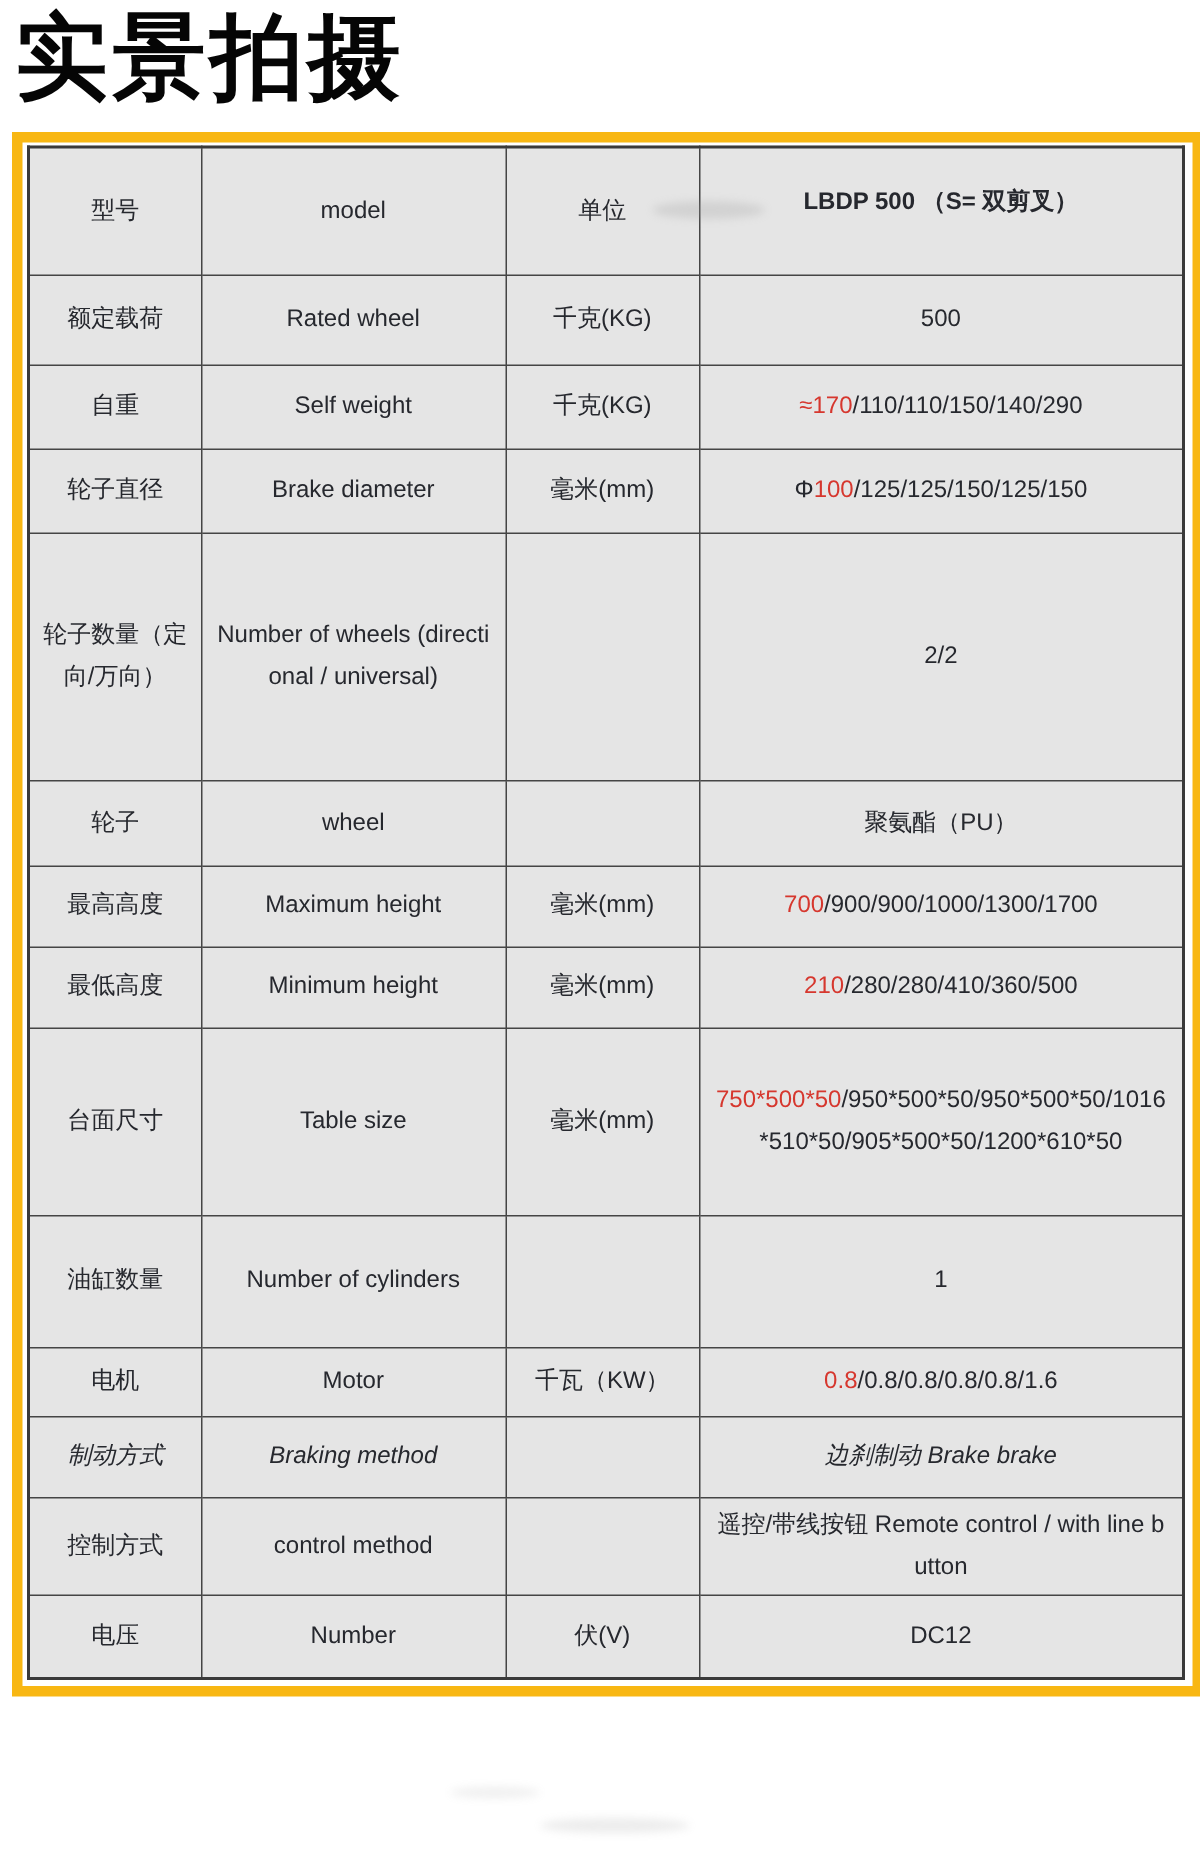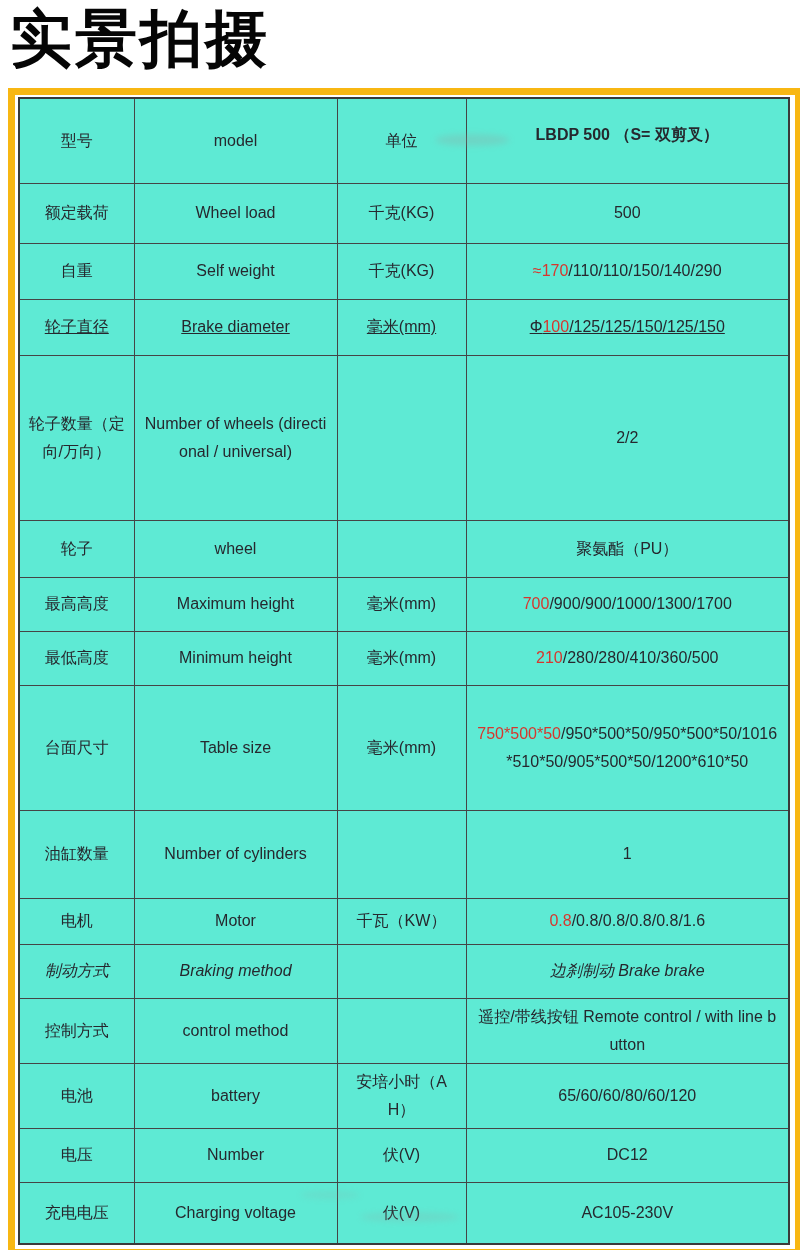--- a/index.html
+++ b/index.html
@@ -29,21 +29,21 @@
     top: 88px;
     width: 772px;
     border: 7px solid var(--accent, #F8B713);
     background: #ffffff;
     padding: 2px 5px 4px 3px;
   }
   table.spec-table {
     border-collapse: collapse;
     table-layout: fixed;
     width: 100%;
-    background: #5eead4;
+    background: #e5e5e5;
   }
   table.spec-table td {
     border: 1px solid #454545;
     text-align: center;
     vertical-align: middle;
     padding: 4px 8px;
     font-size: 16px;
     line-height: 1.75;
     word-break: break-all;
     overflow-wrap: anywhere;
@@ -54,21 +54,21 @@
   td.cn-cell { font-size: 16.5px; }
   td.value-cell { font-size: 16px; }
   tr:nth-child(1) td.value-cell { font-weight: 700; vertical-align: top; padding-top: 22px; }
   .part-red { color: var(--red, #d6372e); }
   .part-dark { color: #26282e; }
 
   
   tr:nth-child(1)  { height: 85px; }
   tr:nth-child(2)  { height: 60px; }
   tr:nth-child(3)  { height: 56px; }
-  tr:nth-child(4)  { height: 56px; text-decoration: underline; }
+  tr:nth-child(4)  { height: 56px; }
   tr:nth-child(5)  { height: 165px; margin-left: 46px; }
   tr:nth-child(6)  { height: 57px; }
   tr:nth-child(7)  { height: 54px; margin-top: 36px; }
   tr:nth-child(8)  { height: 54px; }
   tr:nth-child(9)  { height: 125px; }
   tr:nth-child(10) { height: 88px; }
   tr:nth-child(11) { height: 46px; }
   tr:nth-child(12) { height: 54px; font-style: italic; }
   tr:nth-child(13) { height: 54px; }
   tr:nth-child(14) { height: 56px; }
@@ -102,21 +102,21 @@
     </colgroup>
     <tbody>
         <tr>
           <td class="cn-cell">型号</td>
           <td class="en-cell">model</td>
           <td class="unit-cell">单位</td>
           <td class="value-cell"><span class="part-dark">LBDP 500 （S= 双剪叉）</span></td>
         </tr>
         <tr>
           <td class="cn-cell">额定载荷</td>
-          <td class="en-cell">Wheel load</td>
+          <td class="en-cell">Rated wheel</td>
           <td class="unit-cell">千克(KG)</td>
           <td class="value-cell"><span class="part-dark">500</span></td>
         </tr>
         <tr>
           <td class="cn-cell">自重</td>
           <td class="en-cell">Self weight</td>
           <td class="unit-cell">千克(KG)</td>
           <td class="value-cell"><span class="part-red">≈170</span><span class="part-dark">/110/110/150/140/290</span></td>
         </tr>
         <tr>
@@ -173,36 +173,24 @@
           <td class="unit-cell"></td>
           <td class="value-cell"><span class="part-dark">边刹制动 Brake brake</span></td>
         </tr>
         <tr>
           <td class="cn-cell">控制方式</td>
           <td class="en-cell">control method</td>
           <td class="unit-cell"></td>
           <td class="value-cell"><span class="part-dark">遥控/带线按钮 Remote control / with line button</span></td>
         </tr>
         <tr>
-          <td class="cn-cell">电池</td>
-          <td class="en-cell">battery</td>
-          <td class="unit-cell">安培小时（AH）</td>
-          <td class="value-cell"><span class="part-dark">65/60/60/80/60/120</span></td>
-        </tr>
-        <tr>
           <td class="cn-cell">电压</td>
           <td class="en-cell">Number</td>
           <td class="unit-cell">伏(V)</td>
           <td class="value-cell"><span class="part-dark">DC12</span></td>
-        </tr>
-        <tr>
-          <td class="cn-cell">充电电压</td>
-          <td class="en-cell">Charging voltage</td>
-          <td class="unit-cell">伏(V)</td>
-          <td class="value-cell"><span class="part-dark">AC105-230V</span></td>
         </tr>
       </tbody>
   </table>
 </div>
 
 <div class="smudge smudge-1"></div>
 <div class="smudge smudge-2"></div>
 <div class="smudge smudge-3"></div>
 
 </body></html>

